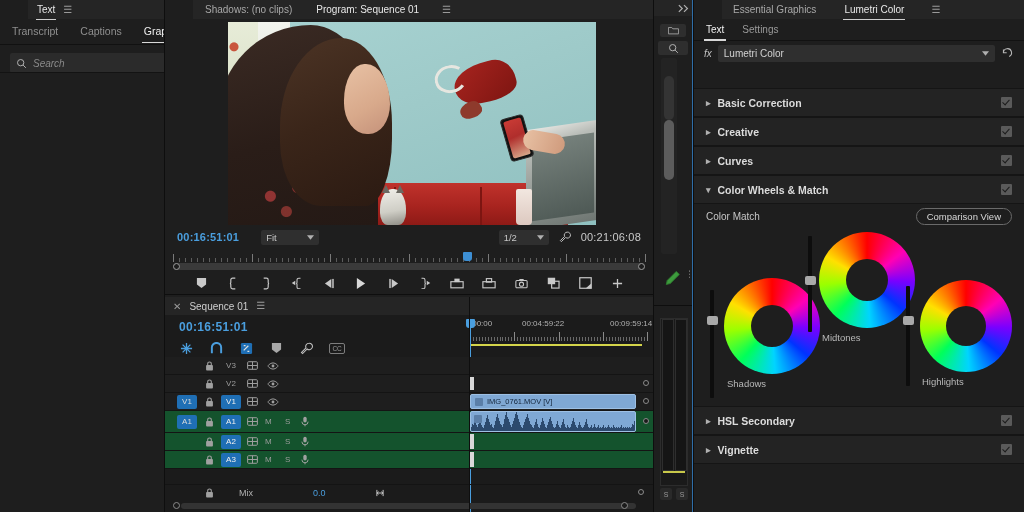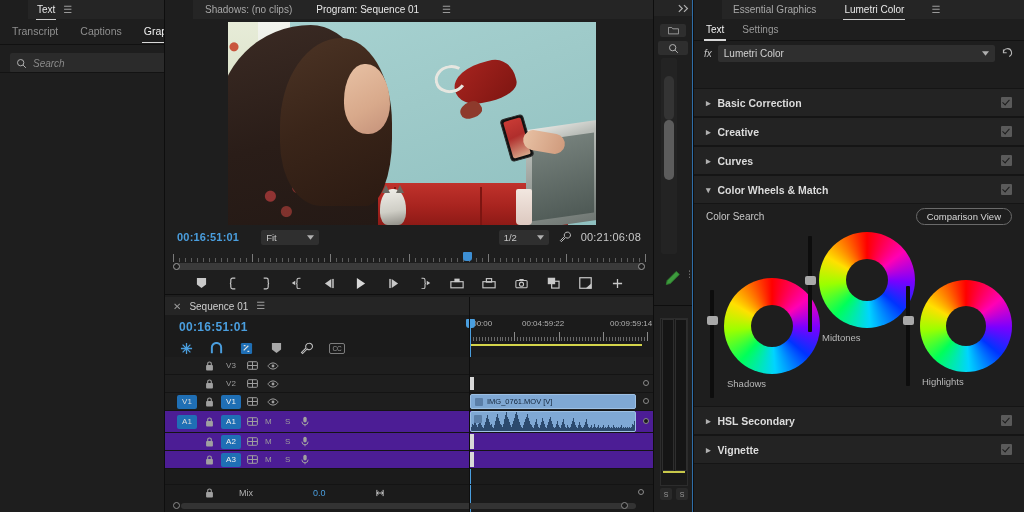--- a/index.html
+++ b/index.html
@@ -327,21 +327,21 @@
   .tl-ph {
     position: absolute; top: 22px; width: 1px; bottom: 0; background: #4a9ede;
   }
   .tl-ph::before {
     content: ""; position: absolute; top: 0; left: -4px; width: 9px; height: 9px;
     background: #4a9ede; border-radius: 1px 1px 3px 3px;
   }
 
   .tracks { position: absolute; top: 60px; left: 0; right: 0; bottom: 26px; }
   .trow { position: relative; height: 18px; border-bottom: 1px solid #141414; background: #1e1e1e; }
-  .trow.audio { background: #4c1d95; }
+  .trow.audio { background: #14532d; }
   .thead { position: absolute; left: 0; top: 0; width: 300px; height: 100%; display: flex; align-items: center; font-size: 8.5px; color: #a0a0a0; }
   .srcbtn {
     position: absolute; left: 12px; width: 20px; height: 14px; border-radius: 2px;
     display: flex; align-items: center; justify-content: center; font-size: 8px; color: #dcdcdc;
     background: #1f6fb5;
   }
   .lock { position: absolute; left: 40px; }
   .tname {
     position: absolute; left: 56px; width: 20px; height: 14px; border-radius: 2px;
     display: flex; align-items: center; justify-content: center; font-size: 8px; color: #9c9c9c;
@@ -738,21 +738,21 @@
         <span class="cbx"></span>
       </div>
       <div class="acc-row">
         <span class="tw">▾</span>
         <span>Color Wheels &amp; Match</span>
         <span class="cbx"></span>
       </div>
 
       <div class="cwm-body">
         <div class="cm-row">
-          <span>Color Search</span>
+          <span>Color Match</span>
           <span class="pill">Comparison View</span>
         </div>
 
         <div class="wheels">
 
           <div class="vslider" style="left:16px; top:62px; height:108px"></div>
           <div class="vknob" style="left:13px; top:88px"></div>
           <div class="wheel" style="left:30px; top:50px; width:96px; height:96px">
             <div class="ring"></div>
             <div class="hole" style="inset:27px"></div>

